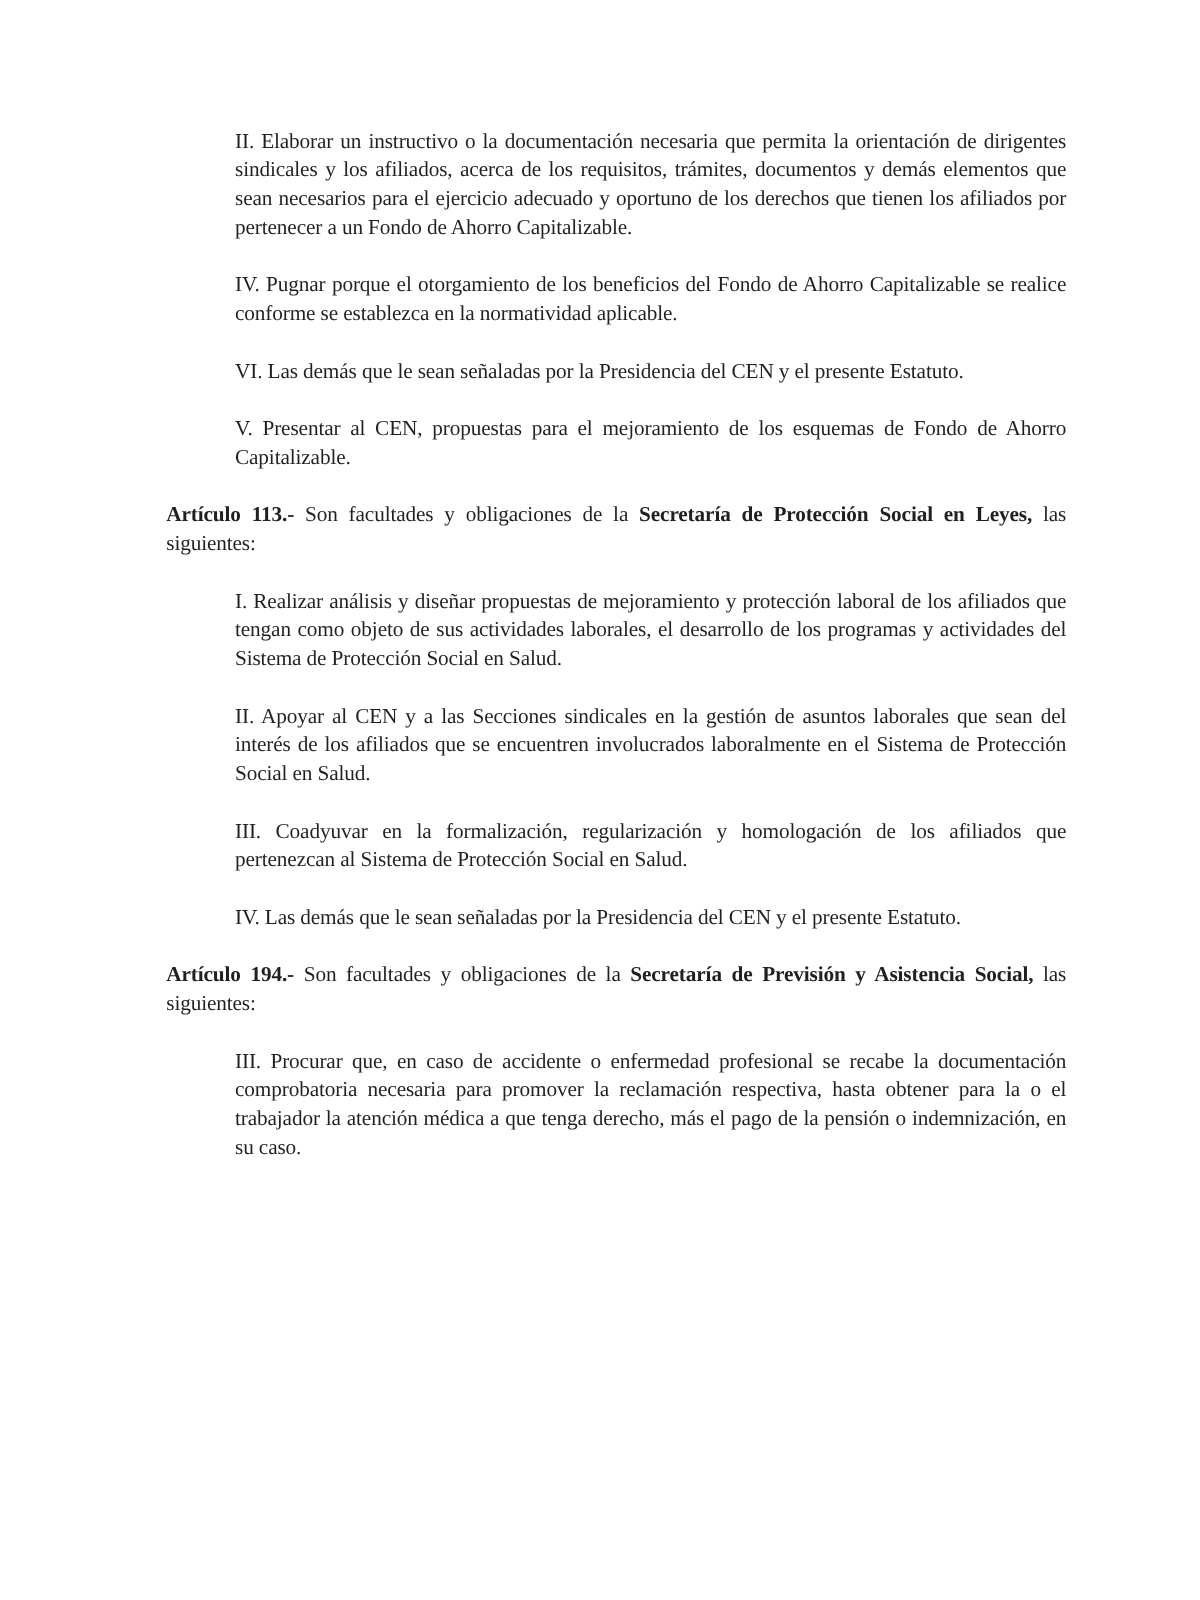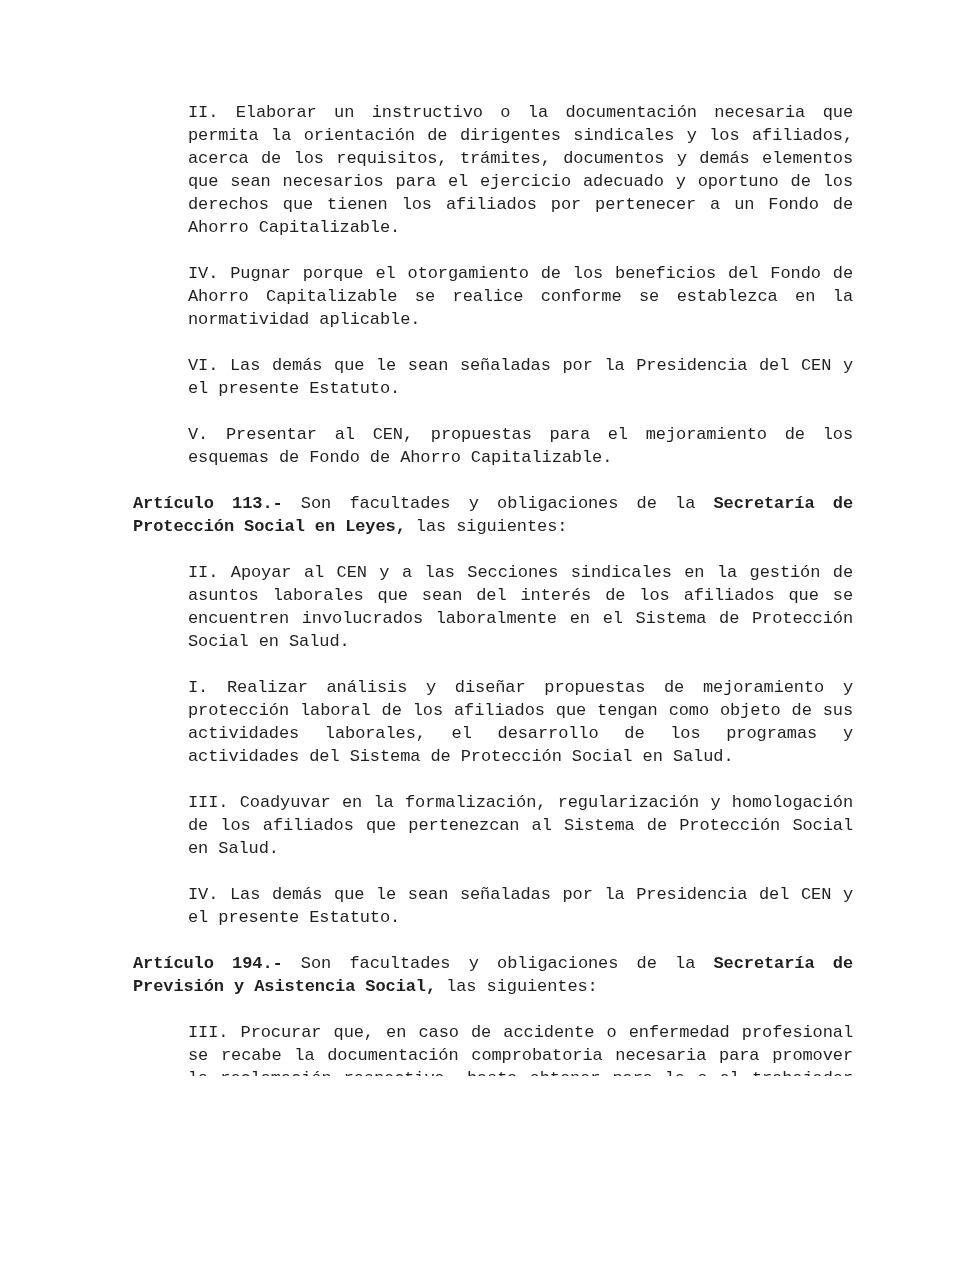--- a/index.html
+++ b/index.html
@@ -5,21 +5,21 @@
   html, body {
     margin: 0;
     padding: 0;
     background: #ffffff;
   }
   .page {
     position: relative;
     width: 960px;
     height: 1076px;
     background: #ffffff;
-    font-family: Liberation Mono, monospace;
+    font-family: Liberation Serif, serif;
     color: #231f20;
     overflow: hidden;
   }
   .content {
     position: absolute;
     left: 133px;
     top: 101px;
     width: 720px;
   }
   p.para {
@@ -50,22 +50,22 @@
 </head>
 <body>
 
 <div class="page" style="background: rgb(255, 255, 255); color: rgb(35, 31, 32);">
   <main class="content">
       <p class="para indent"><span>II. Elaborar un instructivo o la documentación necesaria que permita la orientación de  dirigentes sindicales y los afiliados, acerca de los requisitos, trámites, documentos y demás elementos que sean necesarios para el ejercicio adecuado y oportuno de los derechos que tienen los afiliados por pertenecer a un Fondo de Ahorro Capitalizable.</span></p>
       <p class="para indent"><span>IV. Pugnar porque el otorgamiento de los beneficios del Fondo de Ahorro Capitalizable se realice conforme se establezca en la normatividad aplicable.</span></p>
       <p class="para indent"><span>VI. Las demás que le sean señaladas por la Presidencia del CEN y el presente Estatuto.</span></p>
       <p class="para indent"><span>V. Presentar al CEN, propuestas para el mejoramiento de los esquemas de Fondo de Ahorro Capitalizable.</span></p>
       <p class="para"><span class="b">Artículo 113.- </span><span>Son facultades y obligaciones de la </span><span class="b">Secretaría de Protección Social en Leyes,</span><span> las siguientes:</span></p>
+      <p class="para indent"><span>I. Realizar análisis y diseñar propuestas de mejoramiento y protección laboral de los afiliados que tengan como objeto de sus actividades laborales, el desarrollo de los programas y actividades del Sistema de Protección Social en Salud.</span></p>
       <p class="para indent"><span>II. Apoyar al CEN y a las Secciones sindicales en la gestión de asuntos laborales que sean del interés de los afiliados que se encuentren involucrados laboralmente en el Sistema de Protección Social en Salud.</span></p>
-      <p class="para indent"><span>I. Realizar análisis y diseñar propuestas de mejoramiento y protección laboral de los afiliados que tengan como objeto de sus actividades laborales, el desarrollo de los programas y actividades del Sistema de Protección Social en Salud.</span></p>
       <p class="para indent"><span>III. Coadyuvar en la formalización, regularización y homologación de los afiliados que pertenezcan al Sistema de Protección Social en Salud.</span></p>
       <p class="para indent"><span>IV. Las demás que le sean señaladas por la Presidencia del CEN y el presente Estatuto.</span></p>
       <p class="para"><span class="b">Artículo 194.- </span><span>Son facultades y obligaciones de la </span><span class="b">Secretaría de Previsión y Asistencia Social,</span><span> las siguientes:</span></p>
       <p class="para indent"><span>III. Procurar que, en caso de accidente o enfermedad profesional se recabe la documentación comprobatoria necesaria para promover la reclamación respectiva, hasta obtener para la o el trabajador la atención médica a que tenga derecho, más el pago de la pensión o indemnización, en su caso.</span></p>
     </main>
   <footer class="page-footer">
     <span>ESTATUTO GENERAL DEL SNTSA/5 7</span>
   </footer>
 </div>
 

